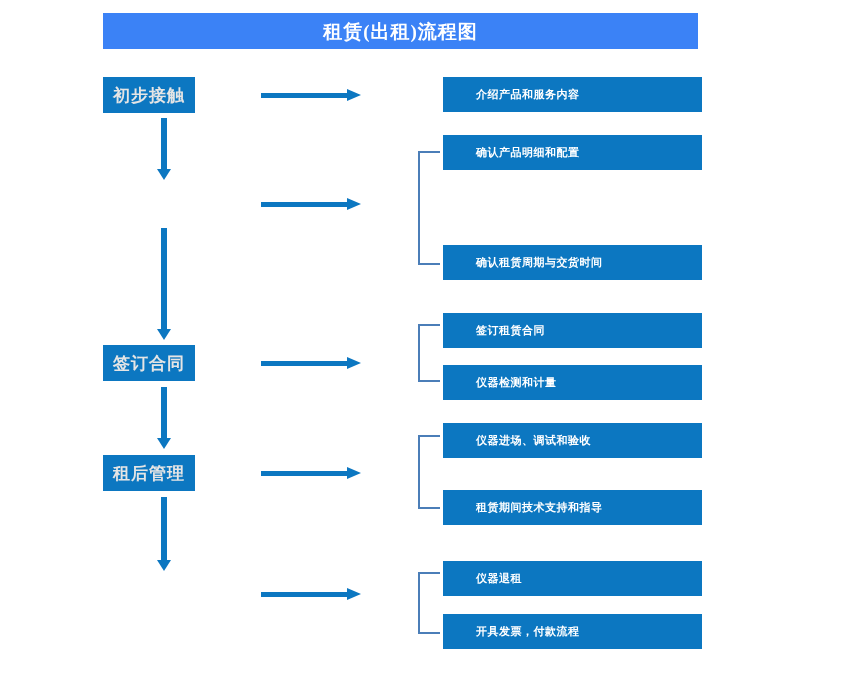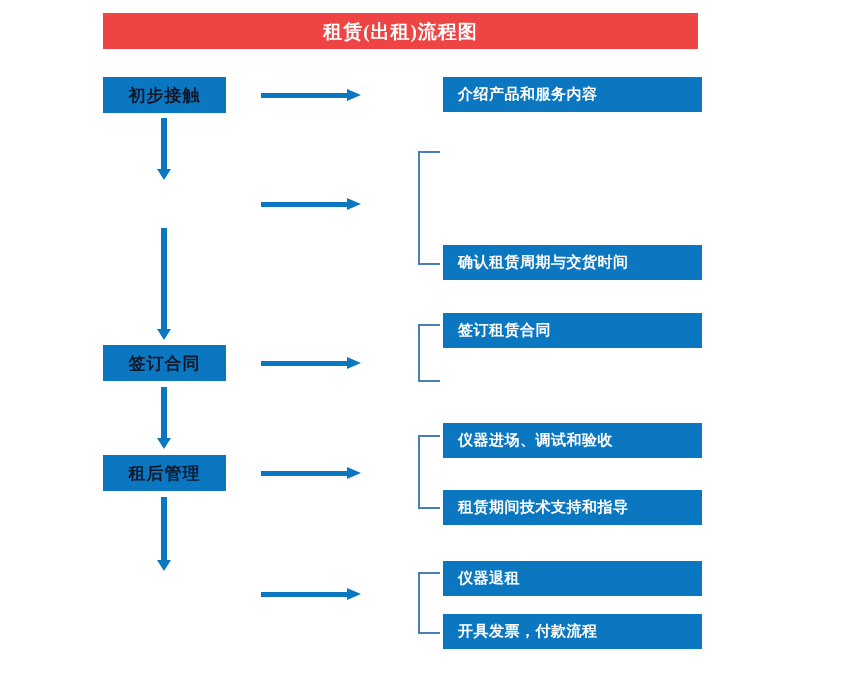--- a/index.html
+++ b/index.html
@@ -24,61 +24,61 @@
     height: 688px;
   }
 
   
   .title-bar {
     position: absolute;
     left: 103px;
     top: 13px;
     width: 595px;
     height: 36px;
-    background: #ef4444;
+    background: #3b82f6;
     color: #ffffff;
     display: flex;
     align-items: center;
     justify-content: center;
     font-size: 19px;
     font-weight: bold;
     letter-spacing: 1px;
     line-height: 1;
   }
 
   
   .stage-box {
     position: absolute;
     left: 103px;
-    width: 123px;
+    width: 92px;
     height: 36px;
     background: #0c77c1;
-    color: #0f172a;
+    color: #e5e5e5;
     display: flex;
     align-items: center;
     justify-content: center;
     font-size: 17px;
     font-weight: bold;
     letter-spacing: 1px;
     line-height: 1;
   }
 
   
   .detail-box {
     position: absolute;
     left: 443px;
     width: 259px;
     height: 35px;
     background: #0c77c1;
     color: #ffffff;
     display: flex;
     align-items: center;
-    font-size: 15px;
+    font-size: 11px;
     font-weight: bold;
-    padding-left: 15px;
+    padding-left: 33px;
     box-sizing: border-box;
     letter-spacing: 0.5px;
     line-height: 1;
   }
 
   
   .h-arrow {
     position: absolute;
     left: 261px;
     width: 100px;
@@ -185,20 +185,22 @@
       <div class="shaft"></div>
       <div class="head"></div>
     </div>
 
   <div class="bracket" style="top:151px;height:114px"></div>
   <div class="bracket" style="top:324px;height:58px"></div>
   <div class="bracket" style="top:435px;height:74px"></div>
   <div class="bracket" style="top:572px;height:62px"></div>
 
   <div class="detail-box" style="top:77px">介绍产品和服务内容</div>
+  <div class="detail-box" style="top:135px">确认产品明细和配置</div>
   <div class="detail-box" style="top:313px">签订租赁合同</div>
   <div class="detail-box" style="top:245px">确认租赁周期与交货时间</div>
+  <div class="detail-box" style="top:365px">仪器检测和计量</div>
   <div class="detail-box" style="top:423px">仪器进场、调试和验收</div>
   <div class="detail-box" style="top:490px">租赁期间技术支持和指导</div>
   <div class="detail-box" style="top:561px">仪器退租</div>
   <div class="detail-box" style="top:614px">开具发票，付款流程</div>
 
 </div>
 
 </body></html>

